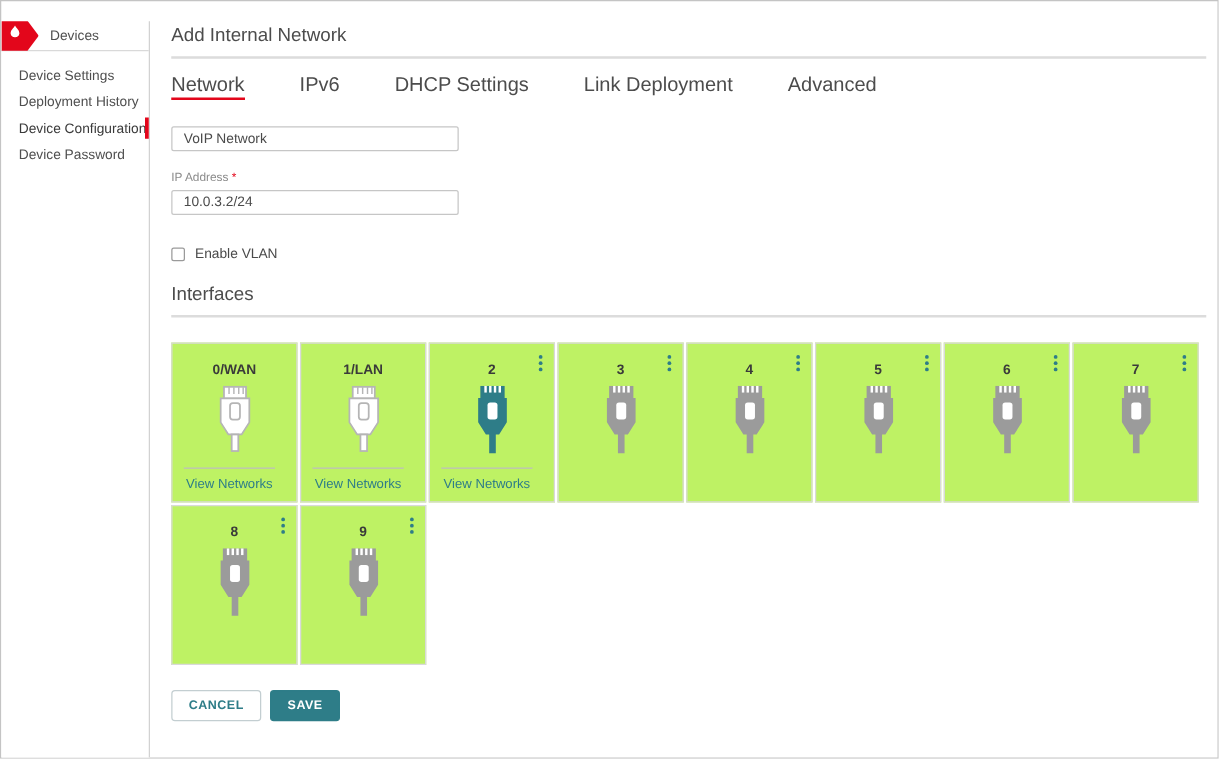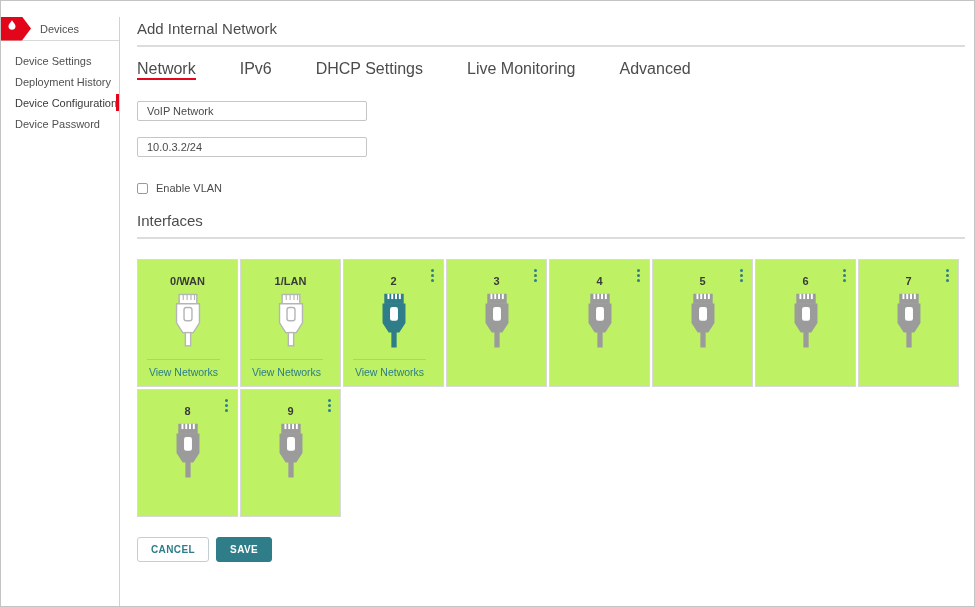--- a/index.html
+++ b/index.html
@@ -91,29 +91,33 @@
 
   <div class="main">
 
     <div class="content">
       <h2 class="section-heading">Add Internal Network</h2>
 
       <div class="tabs" id="tabs">
           <div class="tab active">Network</div>
           <div class="tab">IPv6</div>
           <div class="tab">DHCP Settings</div>
-          <div class="tab">Live Monitoring</div>
+          <div class="tab">Link Deployment</div>
           <div class="tab">Advanced</div>
         </div>
 
       <div class="field">
         <input type="text" value="VoIP Network" style="">
       </div>
 
       <div class="field second">
+        <label class="field-label">
+          <span>IP Address</span>
+          <span class="req">*</span>
+        </label>
         <input type="text" value="10.0.3.2/24" style="">
       </div>
 
       <div class="vlan-row">
         <span class="checkbox"></span>
         <span class="vlan-label">Enable VLAN</span>
       </div>
 
       <h2 class="section-heading" style="padding-top:18px;">Interfaces</h2>
 

